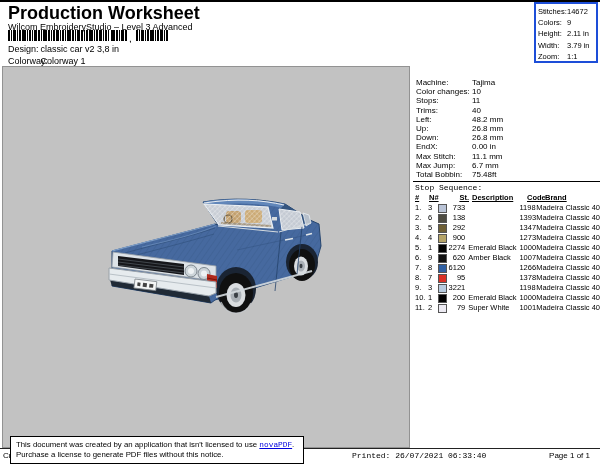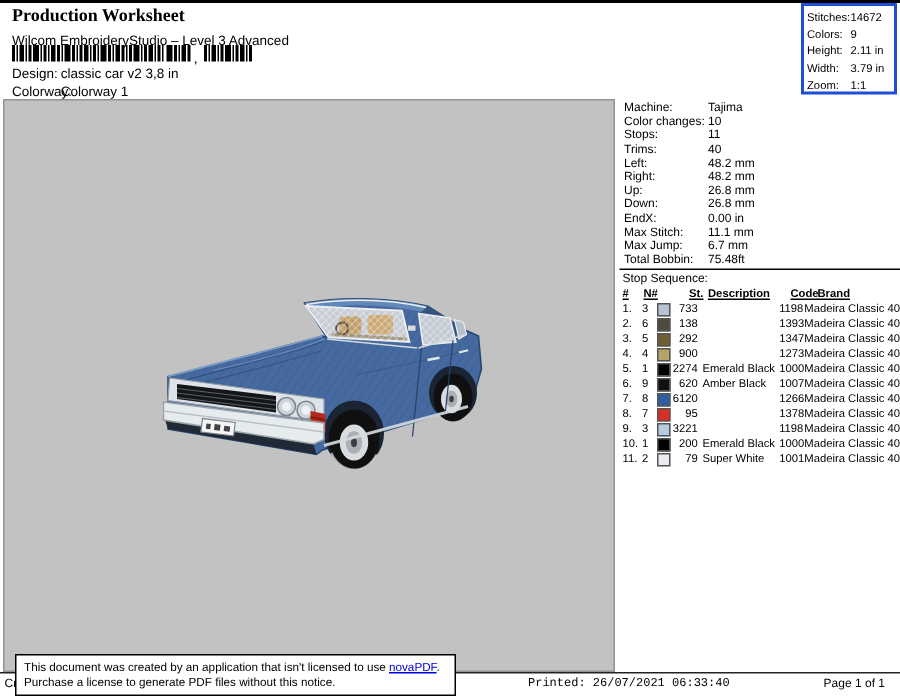--- a/index.html
+++ b/index.html
@@ -1,42 +1,42 @@
 <!DOCTYPE html>
 <html><head>
 <meta charset="utf-8">
 <style>
   html,body{margin:0;padding:0;background:#fff;}
   .page{position:relative;width:600px;height:464px;background:#ffffff;overflow:hidden;
         font-family:"Liberation Sans","DejaVu Sans",sans-serif;color:#000;}
   .abs{position:absolute;}
   .top-rule{left:0;top:0;width:600px;height:2px;background:#000;}
-  .title{left:8px;top:3px;font-size:12px;font-weight:bold;white-space:nowrap;font-family:Liberation Serif, serif;}
+  .title{left:8px;top:3px;font-size:18px;font-weight:bold;white-space:nowrap;}
   .subtitle{left:8px;top:22px;font-size:9px;white-space:nowrap;}
   .barcode{left:8px;top:30px;}
   .kvrow{left:8px;font-size:9px;white-space:nowrap;}
   .kvrow .kl{display:inline-block;width:30px;}
   .design-row{top:44px;}
   .colorway-row{top:56px;}
 
   .summary-box{left:534px;top:2px;width:64px;height:61px;border:2px solid #1d4ed8;
                box-sizing:border-box;padding:2px 2px;font-size:7.5px;}
   .sum-row{line-height:11.2px;white-space:nowrap;}
   .sum-row .sl{display:inline-block;width:29px;}
 
   .design-panel{left:2px;top:66px;width:408px;height:382px;background:#c2c2c2;
                 border:1px solid #929292;box-sizing:border-box;}
   .car-svg{position:absolute;left:93px;top:123px;width:242px;height:152px;}
 
   .info-panel{left:413px;top:66px;width:187px;}
-  .machine-list{padding-left:3px;font-size:8px;margin-top:1px;}
+  .machine-list{padding-left:3px;font-size:8px;margin-top:12px;}
   .mrow{line-height:9.2px;white-space:nowrap;}
   .mrow .ml{display:inline-block;width:56px;}
   .sep{border-top:1px solid #000;margin-top:2px;}
-  .stop-title{font-size:8px;line-height:10px;padding-left:2px;margin-top:1px;}
+  .stop-title{font-size:8px;line-height:10px;padding-left:2px;margin-top:1px;font-family:Liberation Mono, monospace;}
   .stop-table{font-size:7.5px;padding-left:2px;}
   .srow{line-height:10px;white-space:nowrap;display:flex;align-items:center;}
   .c-num{display:inline-block;width:14px;}
   .c-n{display:inline-block;width:11px;}
   .c-sw{display:inline-block;width:11px;}
   .c-sw i{display:inline-block;width:7px;height:7px;border:1px solid #555;vertical-align:middle;}
   .c-st{display:inline-block;width:18px;text-align:right;margin-right:3px;}
   .c-desc{display:inline-block;width:55px;}
   .c-code{display:inline-block;width:18px;}
   .c-brand{display:inline-block;}
@@ -217,21 +217,20 @@
     </svg>
   </div>
 
   <div class="abs info-panel">
     <div class="machine-list" id="machine-list">
         <div class="mrow"><span class="ml">Machine:</span><span class="mv">Tajima</span></div>
         <div class="mrow"><span class="ml">Color changes:</span><span class="mv">10</span></div>
         <div class="mrow"><span class="ml">Stops:</span><span class="mv">11</span></div>
         <div class="mrow"><span class="ml">Trims:</span><span class="mv">40</span></div>
         <div class="mrow"><span class="ml">Left:</span><span class="mv">48.2 mm</span></div>
-        <div class="mrow"><span class="ml">Right:</span><span class="mv">48.2 mm</span></div>
         <div class="mrow"><span class="ml">Up:</span><span class="mv">26.8 mm</span></div>
         <div class="mrow"><span class="ml">Down:</span><span class="mv">26.8 mm</span></div>
         <div class="mrow"><span class="ml">EndX:</span><span class="mv">0.00 in</span></div>
         <div class="mrow"><span class="ml">Max Stitch:</span><span class="mv">11.1 mm</span></div>
         <div class="mrow"><span class="ml">Max Jump:</span><span class="mv">6.7 mm</span></div>
         <div class="mrow"><span class="ml">Total Bobbin:</span><span class="mv">75.48ft</span></div>
       </div>
     <div class="sep"></div>
     <div class="stop-title">Stop Sequence:</div>
     <div class="stop-table" id="stop-table">
@@ -346,18 +345,18 @@
       </div>
   </div>
 
   <div class="abs footer-rule"></div>
   <div class="abs cr-text">Cr</div>
   <div class="abs printed">Printed: 26/07/2021 06:33:40</div>
   <div class="abs page-num">Page 1 of 1</div>
 
   <div class="abs notice-box">
     <div>
-      <span>This document was created by an application that isn't licensed to use </span><span class="notice-link" id="notice-link" style="color: rgb(0, 0, 221);">novaPDF</span><span>.</span>
+      <span>This document was created by an application that isn't licensed to use </span><span class="notice-link" id="notice-link" style="color: rgb(0, 0, 221); font-family: Liberation Mono, monospace;">novaPDF</span><span>.</span>
     </div>
     <div>Purchase a license to generate PDF files without this notice.</div>
   </div>
 
 </div>
 
 </body></html>

